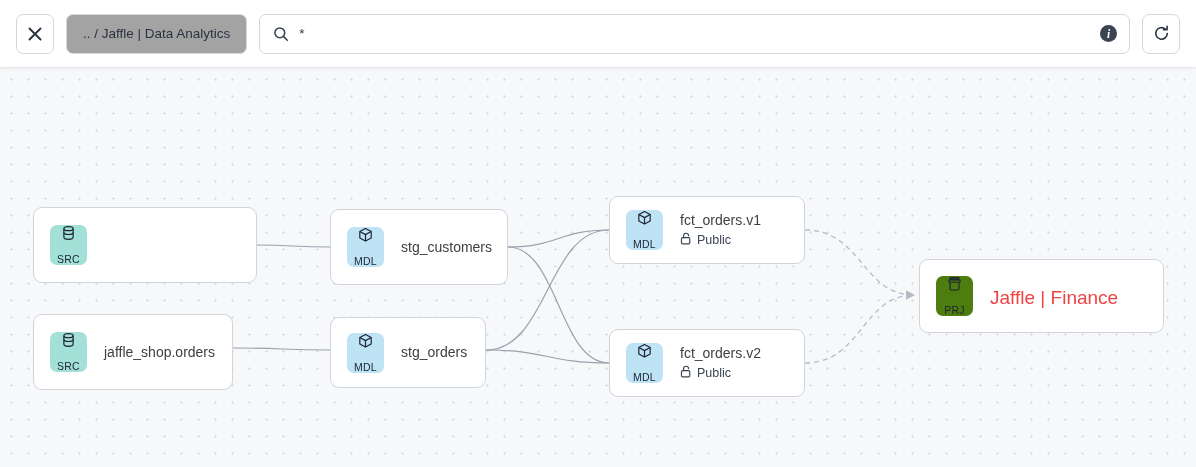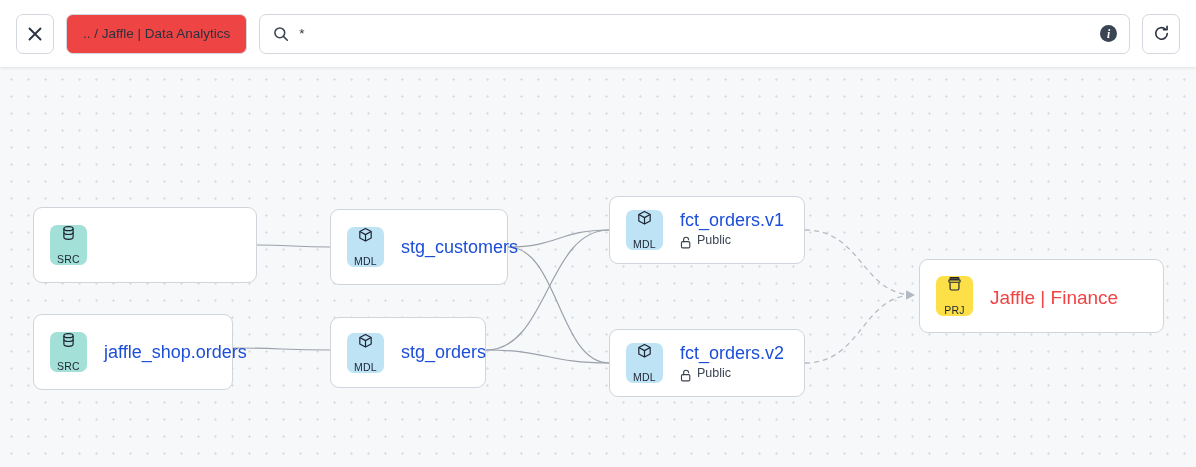--- a/index.html
+++ b/index.html
@@ -24,21 +24,21 @@
   }
   .tb-btn{
     width:36px;height:38px;
     border:1px solid #d3d7de;border-radius:7px;
     background:#fff;
     display:flex;align-items:center;justify-content:center;
     cursor:pointer;flex:0 0 auto;
   }
   .breadcrumb{
     height:38px;
-    border:1px solid #d3d7de;border-radius:7px;background:#ef4444;
+    border:1px solid #d3d7de;border-radius:7px;background:#a3a3a3;
     display:flex;align-items:center;
     padding:0 16px;
     font-size:13.5px;color:#2b3240;
     cursor:pointer;flex:0 0 auto;
     white-space:nowrap;
   }
   .search{
     flex:1 1 auto;height:38px;
     border:1px solid #d3d7de;border-radius:7px;background:#fff;
     display:flex;align-items:center;
@@ -85,24 +85,24 @@
     width:37px;height:40px;border-radius:7px;
     display:flex;flex-direction:column;align-items:center;justify-content:center;
     flex:0 0 auto;gap:0px;
   }
   .badge svg{display:block;}
   .badge-txt{
     font-size:10.5px;letter-spacing:.2px;color:#1d2433;
     line-height:11px;margin-top:13px;
   }
   .ntext{display:flex;flex-direction:column;justify-content:center;min-width:0;}
-  .ntitle{font-size:18px;color:#1d4ed8;line-height:19px;white-space:nowrap;}
+  .ntitle{font-size:14px;color:#404040;line-height:19px;white-space:nowrap;}
   .nsub{
     font-size:12.5px;color:#3b4452;line-height:17px;margin-top:2px;
-    display:flex;align-items:flex-end;gap:5px;white-space:nowrap;
+    display:flex;align-items:flex-start;gap:5px;white-space:nowrap;
   }
   .nsub svg{display:block;flex:0 0 auto;}
   .ncap{font-size:12.5px;color:#3b4452;line-height:16px;white-space:nowrap;}
   .ncap2{font-size:19px;color:#ef4444;line-height:21px;margin-top:2px;white-space:nowrap;}
 </style>
 </head>
 <body>
 
 <div id="app">
 
@@ -244,21 +244,21 @@
           <svg width="12" height="13" viewBox="0 0 13 14">
             <rect x="1.6" y="6.1" width="9" height="6.7" rx="1.2" fill="none" stroke="#3b4452" stroke-width="1.25"></rect>
             <path d="M3.9 6.1 L3.9 4.0 C3.9 2.4 5.1 1.3 6.6 1.3 C8.1 1.3 9.3 2.4 9.3 4.0" fill="none" stroke="#3b4452" stroke-width="1.25" stroke-linecap="round"></path>
           </svg>
           <span>Public</span>
         </span>
       </div>
     </div>
 
     <div class="node" style="left:919px;top:192px;width:245px;height:74px;">
-      <div class="badge" style="background:#fde047;">
+      <div class="badge" style="background:#4d7c0f;">
         <svg width="17" height="17" viewBox="0 0 18 18">
           <rect x="4.0" y="1.8" width="10" height="1.7" rx="0.7" fill="none" stroke="#1d2433" stroke-width="1.3"></rect>
           <rect x="2.7" y="4.4" width="12.6" height="2.6" rx="0.9" fill="none" stroke="#1d2433" stroke-width="1.3"></rect>
           <path d="M4.0 7.6 L4.0 14.2 C4.0 15.1 4.7 15.8 5.6 15.8 L12.4 15.8 C13.3 15.8 14.0 15.1 14.0 14.2 L14.0 7.6" fill="none" stroke="#1d2433" stroke-width="1.3" stroke-linejoin="round"></path>
         </svg>
         <span class="badge-txt">PRJ</span>
       </div>
       <div class="ntext">
         <span class="ncap2">Jaffle | Finance</span>
       </div>

